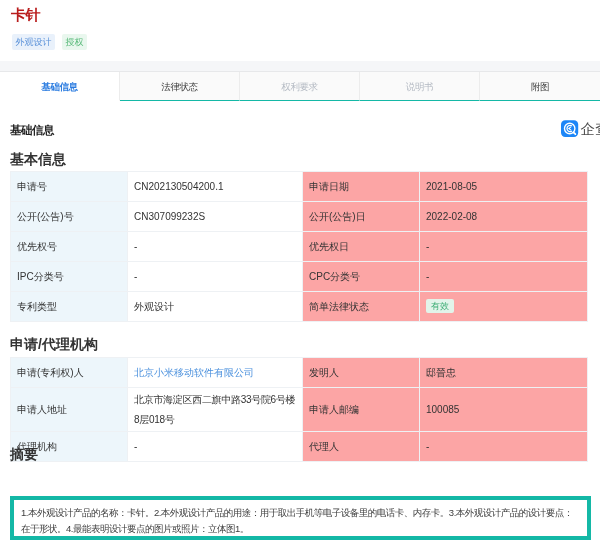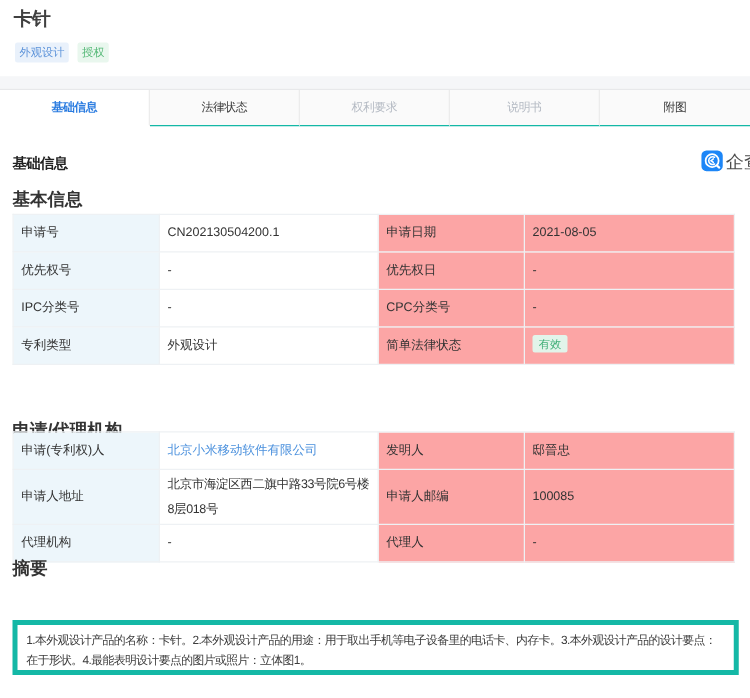--- a/index.html
+++ b/index.html
@@ -1,38 +1,38 @@
 <!DOCTYPE html>
 <html><head>
 <meta charset="utf-8">
 <style>
 * { margin:0; padding:0; box-sizing:border-box; }
 html,body { width:600px; background:#fff; font-family:"Liberation Sans",sans-serif; }
 body { position:relative; height:558px; overflow:hidden; }
-.title { position:absolute; left:11px; top:6px; font-size:15px; font-weight:bold; color:#404040; letter-spacing:-0.5px; }
+.title { position:absolute; left:11px; top:6px; font-size:15px; font-weight:bold; color:#b91c1c; letter-spacing:-0.5px; }
 .tags { position:absolute; left:12px; top:34px; }
 .tag { display:inline-block; height:16px; line-height:16px; font-size:9px; border-radius:2px; padding:0 3.5px; margin-right:7px; vertical-align:top; }
 .tag-blue { background:#e9f1fb; color:#5b92d9; }
 .tag-green { background:#e9f7ee; color:#54b876; }
 .band { position:absolute; left:0; top:61px; width:600px; height:10px; background:#f5f6f8; }
 .tabs { position:absolute; left:0; top:71px; width:600px; height:30px; border-top:1px solid #e7e8ea; }
 .tab { float:left; width:120px; height:29px; line-height:29px; text-align:center; font-size:9.5px; letter-spacing:-0.4px; background:#fafafa; border-bottom:1px solid #14b8a6; border-right:1px solid #ececec; color:#3c3c3c; }
 .tab.active { background:#fff; color:#2b7ce0; border-bottom:1px solid #fff; font-weight:bold; }
 .tab.dis { color:#b4bac3; }
 .tab:last-child { border-right:none; }
 .sechead { position:absolute; left:10px; top:123px; font-size:11.5px; font-weight:bold; color:#222; letter-spacing:-0.5px; }
 .logo { position:absolute; left:561px; top:120px; height:18px; }
 .logo svg { display:block; }
 .subhead { position:absolute; left:10px; font-size:14px; font-weight:bold; color:#333; }
 .sh1 { top:151px; }
 .sh2 { top:336px; }
 .sh3 { top:446px; }
 table { border-collapse:collapse; position:absolute; left:10px; width:578px; table-layout:fixed; }
 .t1 { top:171px; }
-.t2 { top:345px;padding-left:16px; }
+.t2 { top:357px;padding-left:16px; }
 td { border:1px solid #eef1f4; font-size:10px; color:#333; padding:0 6px; height:30px; line-height:19.5px; }
 td.lbl { background:#edf6fb; width:117px; }
 td.v1 { width:175px; background:#fff; }
 td.lbl2 { background:#fca5a5; width:117px; }
 td.v2 { background:#fca5a5; }
 a.lnk { color:#4a90dd; text-decoration:none; }
 .gtag { display:inline-block; background:#e2f4ea; color:#3fae76; font-size:9px; height:14px; line-height:14px; padding:0 5px; border-radius:2px; position:relative; top:-1px; }
 .abs { position:absolute; left:10px; top:496px; width:581px; height:44px; border:4px solid #14b8a6; background:#fff; padding:5px 6px 4px 7px; font-size:9.5px; color:#3c3c3c; line-height:16px; letter-spacing:-0.5px; }
 </style>
 </head>
@@ -61,20 +61,26 @@
   </svg>
 </div>
 <div class="subhead sh1">基本信息</div>
 <table class="t1">
   <tbody>
       <tr>
         <td class="lbl">申请号</td>
         <td class="v1">CN202130504200.1</td>
         <td class="lbl2">申请日期</td>
         <td class="v2">2021-08-05</td>
+      </tr>
+  <tr>
+        <td class="lbl">公开(公告)号</td>
+        <td class="v1">CN307099232S</td>
+        <td class="lbl2">公开(公告)日</td>
+        <td class="v2">2022-02-08</td>
       </tr>
   <tr>
         <td class="lbl">优先权号</td>
         <td class="v1">-</td>
         <td class="lbl2">优先权日</td>
         <td class="v2">-</td>
       </tr>
   <tr>
         <td class="lbl">IPC分类号</td>
         <td class="v1">-</td>

